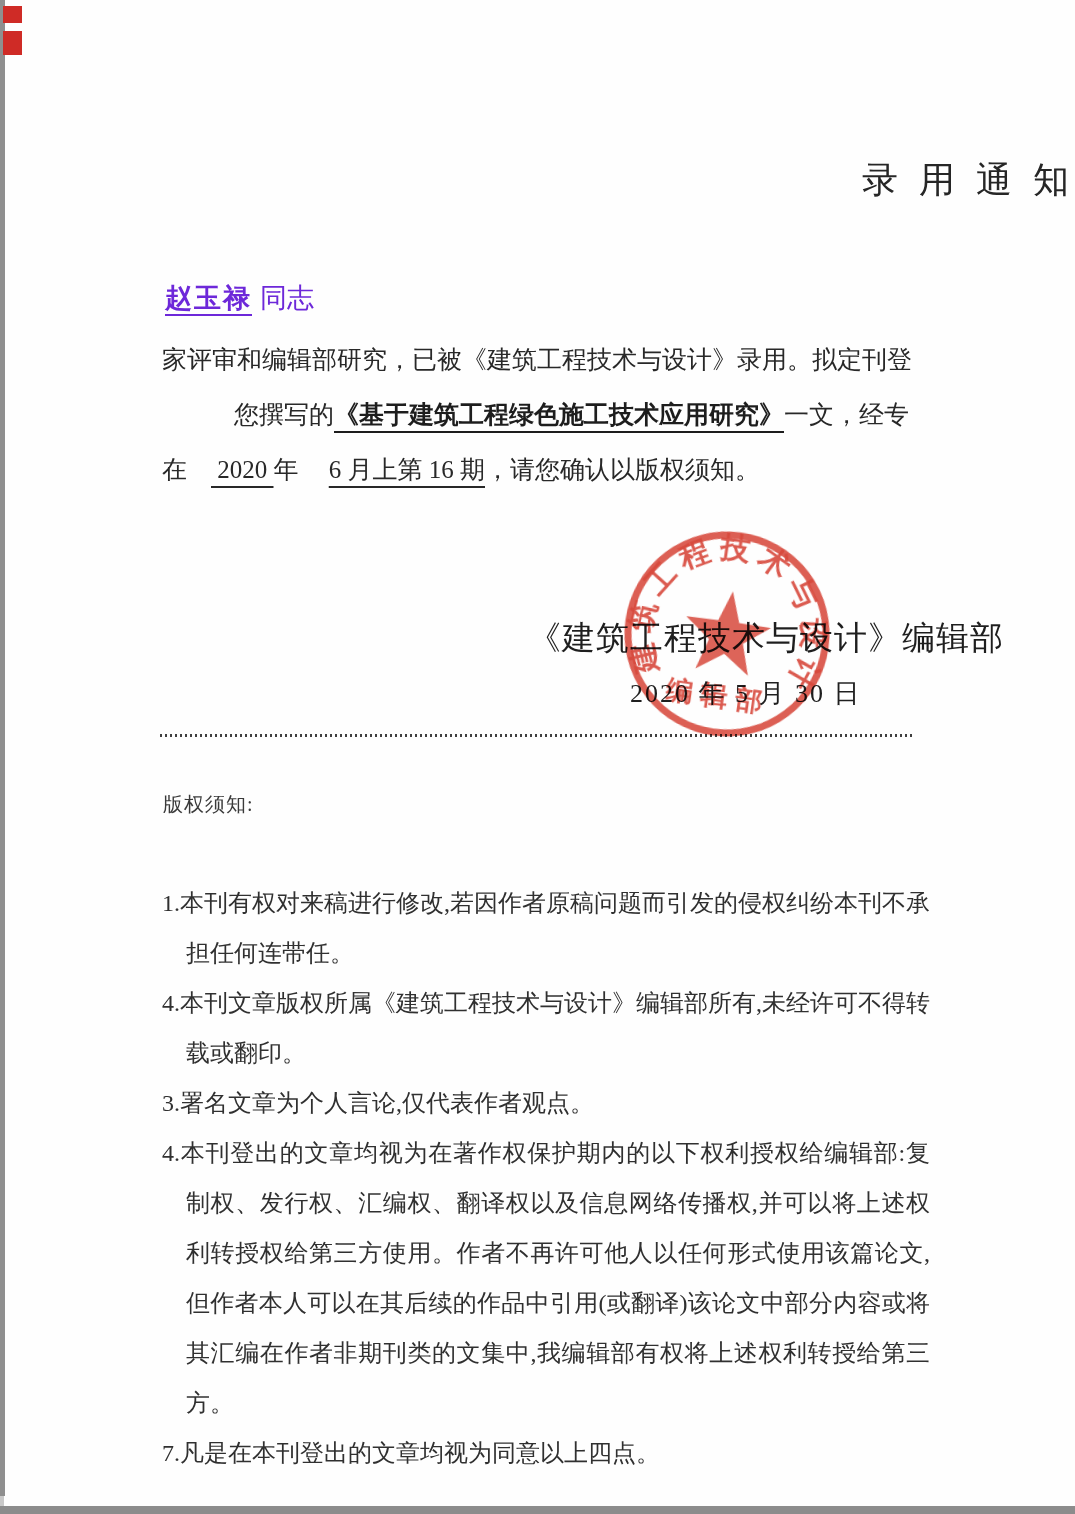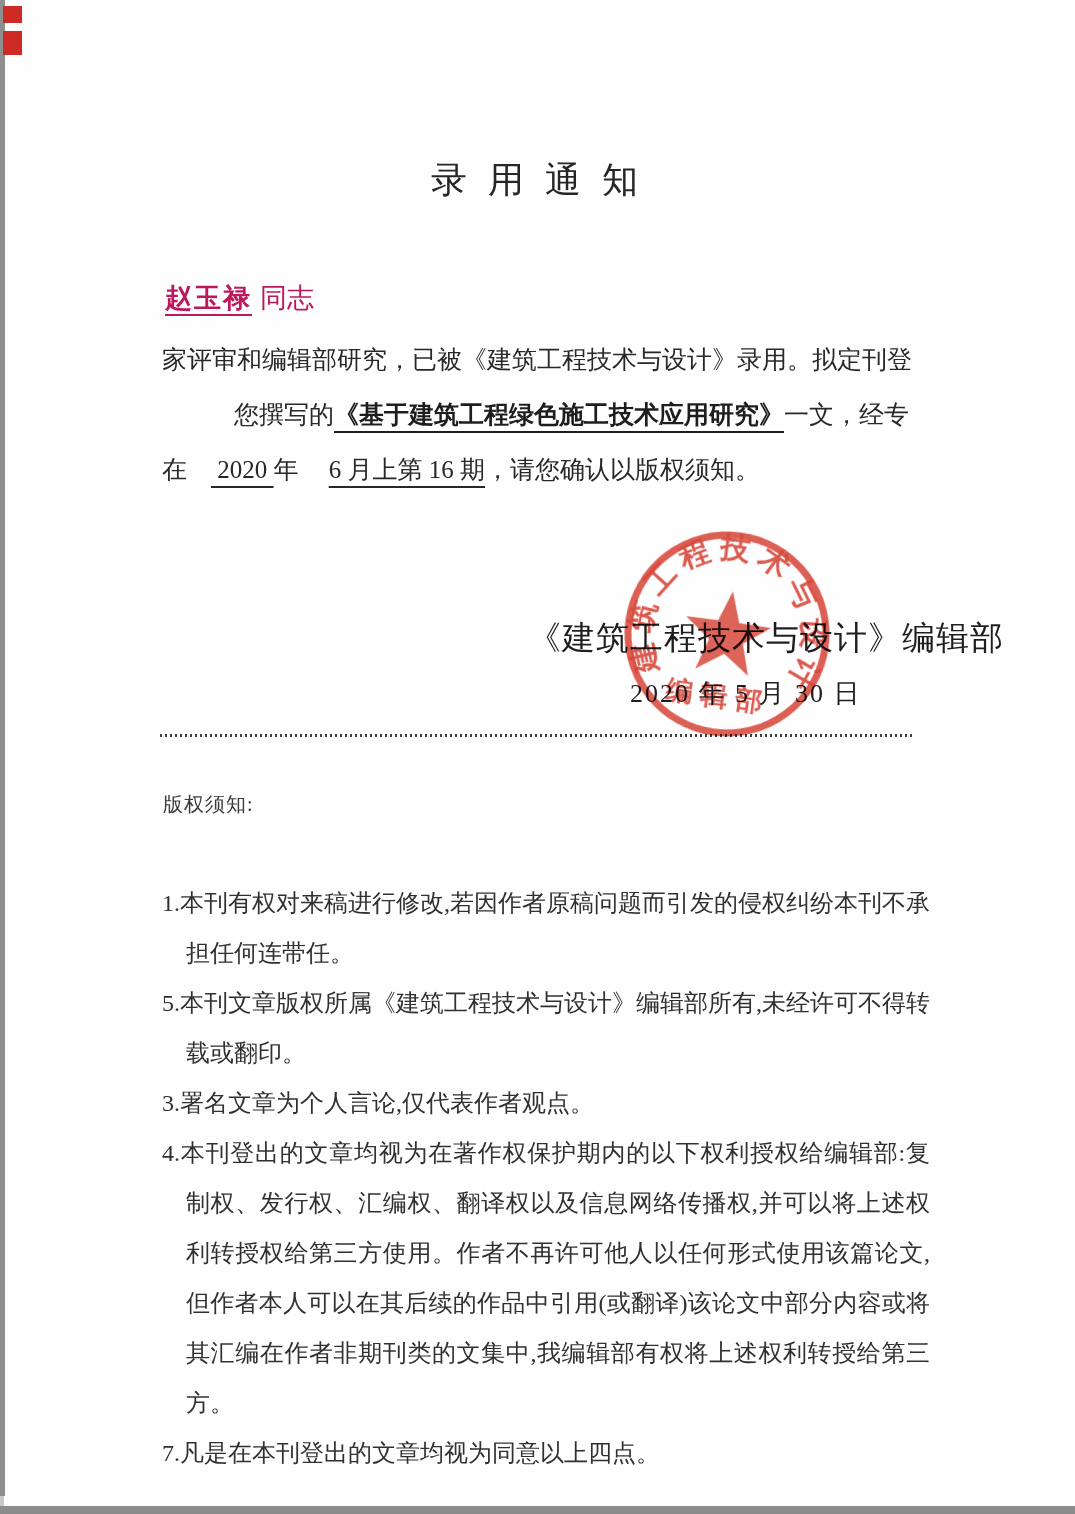--- a/index.html
+++ b/index.html
@@ -14,25 +14,25 @@
   
   .edge-left{position:absolute;left:0;top:0;width:5px;height:1496px;background:#8f8f8f;}
   .edge-left-foot{position:absolute;left:0;top:1496px;width:4px;height:18px;background:#c9c9c9;}
   .edge-bottom{position:absolute;left:0;bottom:0;width:1075px;height:8px;background:#8c8c8c;}
   .red-mark{position:absolute;background:#cf2b26;}
   .red-mark.m1{left:3px;top:6px;width:19px;height:17px;}
   .red-mark.m2{left:3px;top:31px;width:19px;height:24px;}
 
   .title{
     position:absolute;left:0;top:156px;width:1075px;margin:0;
-    text-align:center;font-size:36px;font-weight:500;color:#262626;
+    text-align:right;font-size:36px;font-weight:500;color:#262626;
     letter-spacing:6px;
   }
 
-  .salutation{position:absolute;left:165px;top:280px;font-size:27px;color:#be185d;text-align:center;}
+  .salutation{position:absolute;left:165px;top:280px;font-size:27px;color:#6d28d9;text-align:center;}
   .salutation .name{
     font-weight:bold;
     text-decoration:underline;
     text-decoration-thickness:2px;
     text-underline-offset:7px;
     letter-spacing:2px;
   }
   .salutation .suffix{margin-left:8px;}
 
   .body-par{position:absolute;left:162px;top:332px;width:770px;font-size:25px;color:#282828;}
@@ -109,19 +109,19 @@
     </text>
     <text x="0" y="72" font-size="27" font-weight="bold" fill="#d5392b" fill-opacity="0.9" letter-spacing="8" text-anchor="middle" font-family="Liberation Serif, DejaVu Serif, serif">编辑部</text>
   </svg>
 
   <div class="dotted-sep"></div>
 
   <div class="copy-heading">版权须知:</div>
 
   <div class="copy-list">
     <div class="copy-item">1.本刊有权对来稿进行修改,若因作者原稿问题而引发的侵权纠纷本刊不承担任何连带任。</div>
-    <div class="copy-item">5.本刊文章版权所属《建筑工程技术与设计》编辑部所有,未经许可不得转载或翻印。</div>
+    <div class="copy-item">4.本刊文章版权所属《建筑工程技术与设计》编辑部所有,未经许可不得转载或翻印。</div>
     <div class="copy-item">3.署名文章为个人言论,仅代表作者观点。</div>
     <div class="copy-item">4.本刊登出的文章均视为在著作权保护期内的以下权利授权给编辑部:复制权、发行权、汇编权、翻译权以及信息网络传播权,并可以将上述权利转授权给第三方使用。作者不再许可他人以任何形式使用该篇论文,但作者本人可以在其后续的作品中引用(或翻译)该论文中部分内容或将其汇编在作者非期刊类的文集中,我编辑部有权将上述权利转授给第三方。</div>
     <div class="copy-item">7.凡是在本刊登出的文章均视为同意以上四点。</div>
   </div>
 
 </div>
 
 </body></html>

